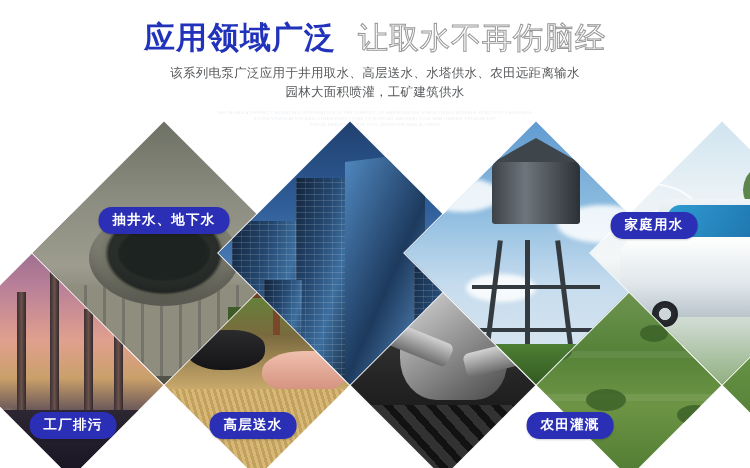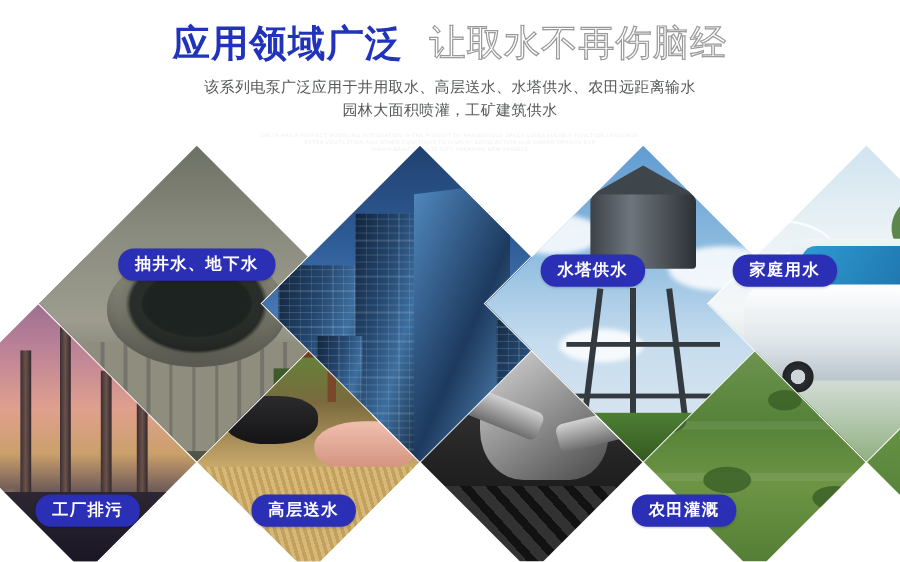--- a/index.html
+++ b/index.html
@@ -7,21 +7,21 @@
     width:750px;height:468px;
     background:#ffffff;
     font-family:"Liberation Sans","DejaVu Sans",sans-serif;
     overflow:hidden;position:relative;
   }
   .page{position:relative;width:750px;height:468px;background:#fff;overflow:hidden;}
 
   
   .header{position:absolute;left:0;top:0;width:750px;height:145px;text-align:center;}
   .title-row{
-    display:flex;justify-content:center;align-items:flex-start;
+    display:flex;justify-content:center;align-items:center;
     gap:22px;padding-top:22px;white-space:nowrap;
   }
   .title-main{
     font-size:31px;font-weight:bold;color:#2233bb;
     letter-spacing:1px;line-height:1;
     font-family:"DejaVu Sans","Liberation Sans",sans-serif;
   }
   .title-sub{
     font-size:30px;font-weight:normal;color:#ffffff;
     letter-spacing:1px;line-height:1;
@@ -260,23 +260,20 @@
         <div class="glass"></div>
         <div class="body"></div>
         <div class="wheel" style="left:24%;"></div>
 
       </div>
     </div>
 
     <div class="badge top" style="left:164px;top:57px;">
       <span>抽井水、地下水</span>
     </div>
-    <div class="badge top" style="left:494px;top:62px;">
-      <span>水塔供水</span>
-    </div>
     <div class="badge top" style="left:654px;top:62px;">
       <span>家庭用水</span>
     </div>
 
     <div class="badge bot" style="left:73px;top:262px;">
       <span>工厂排污</span>
     </div>
     <div class="badge bot" style="left:253px;top:262px;">
       <span>高层送水</span>
     </div>

